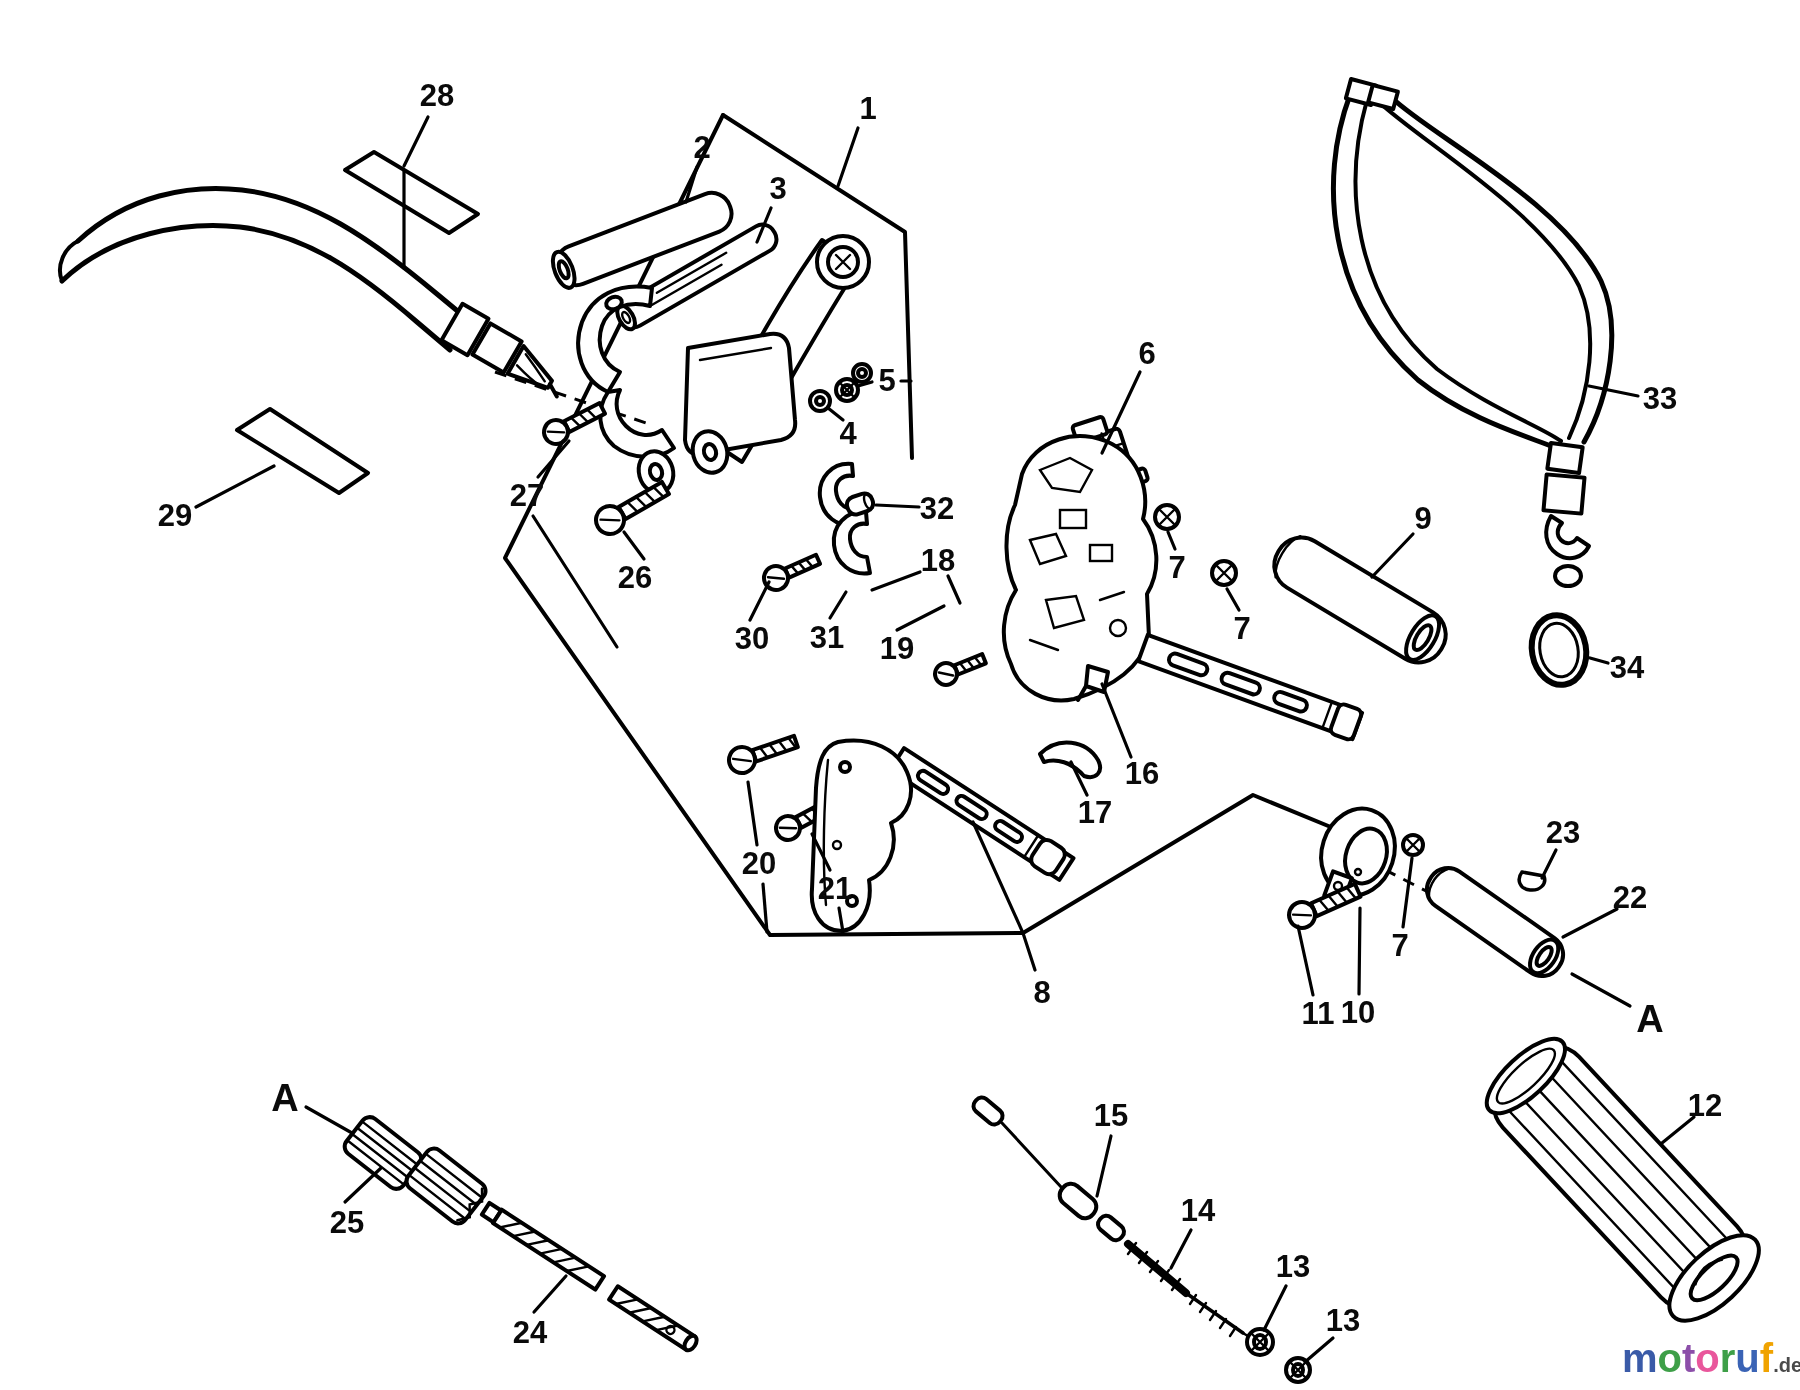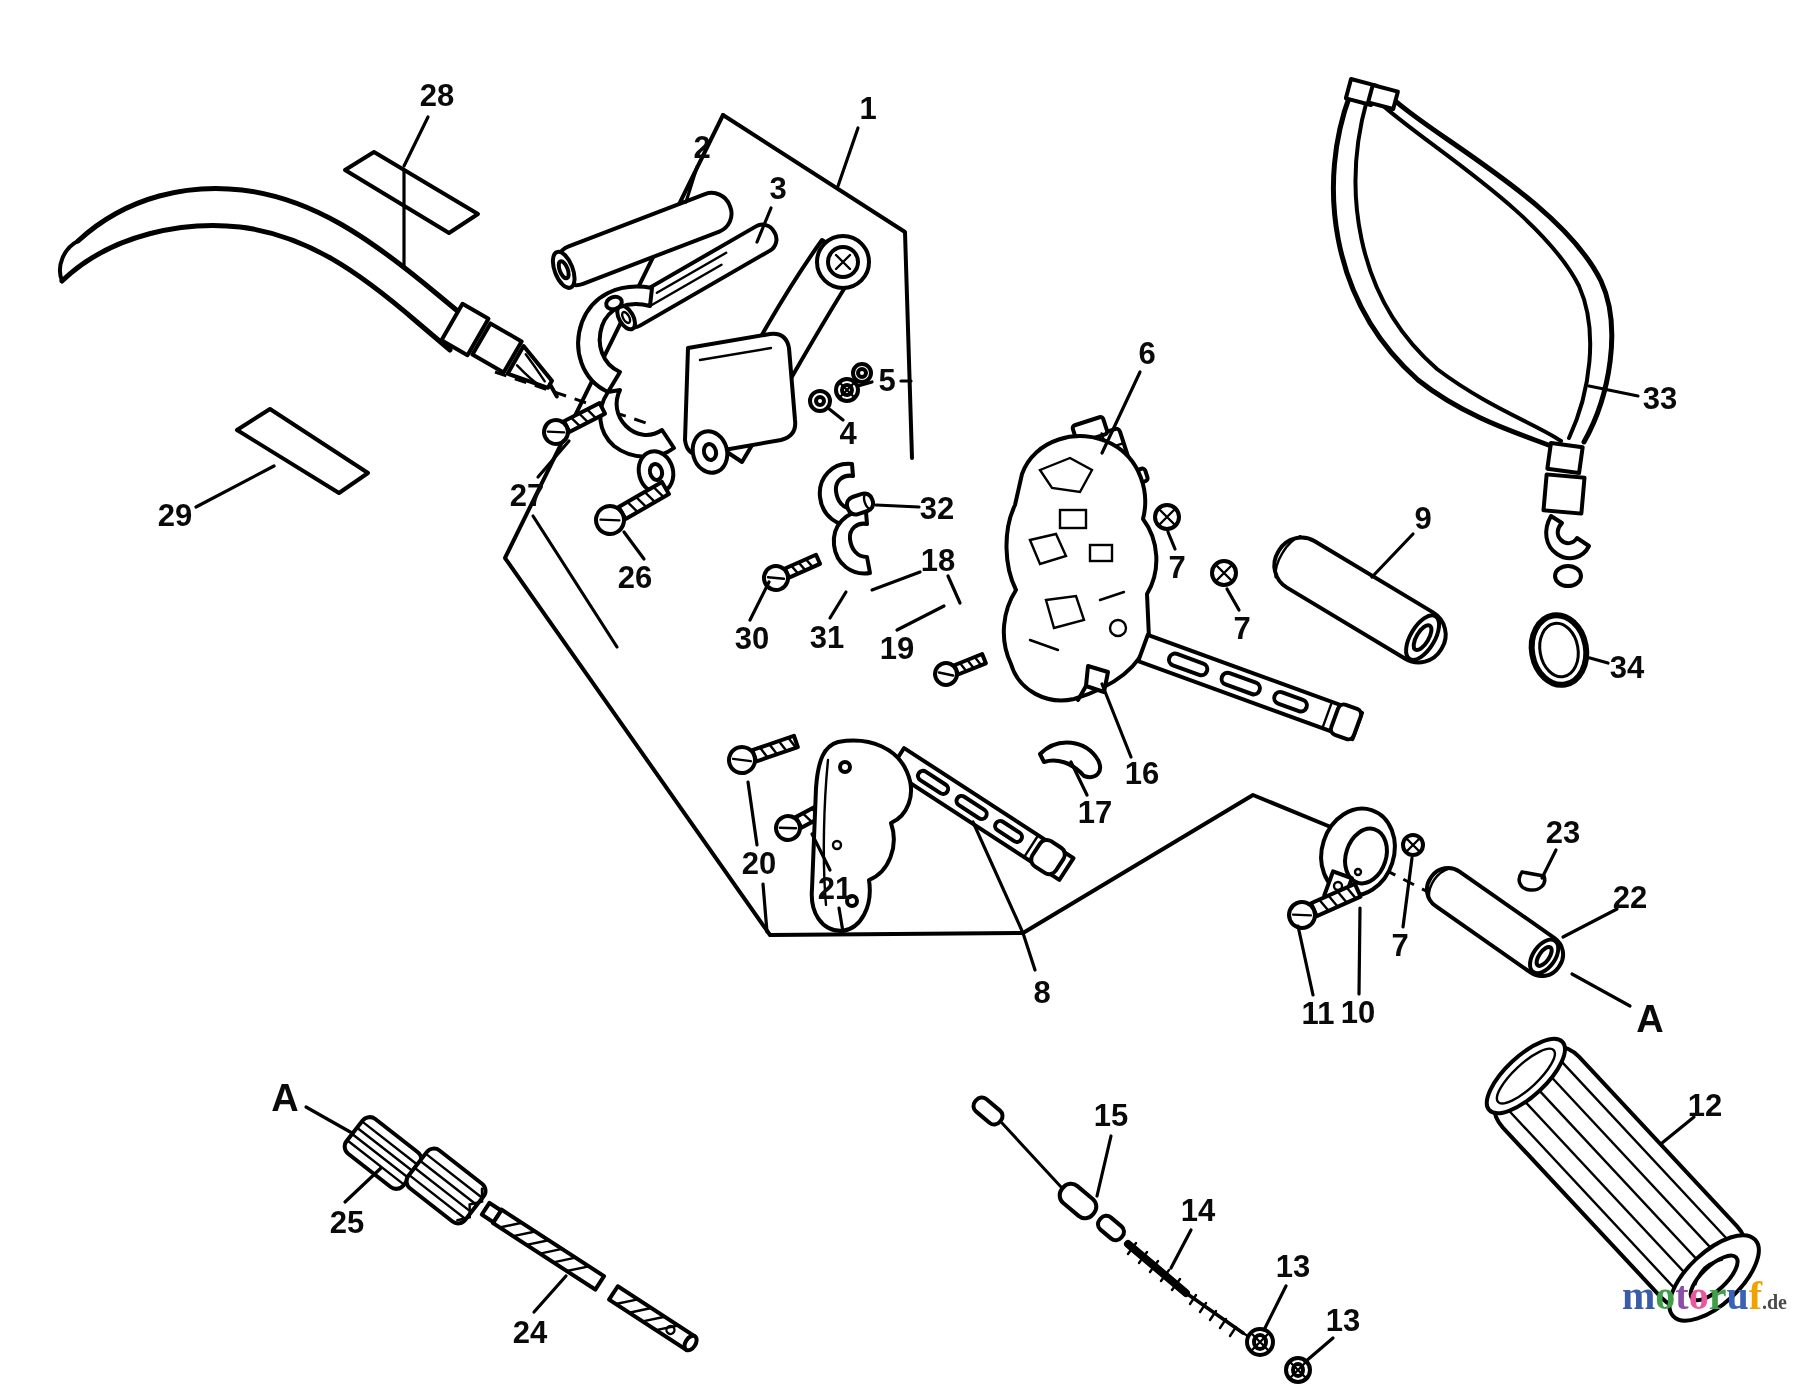--- a/index.html
+++ b/index.html
@@ -7,22 +7,22 @@
         font-family:"Liberation Sans",sans-serif;}
   svg{position:absolute;left:0;top:0;}
   .fw{fill:#ffffff;stroke:#000;stroke-width:4;stroke-linejoin:round;}
   .ln{fill:none;stroke:#000;stroke-width:4;stroke-linecap:round;stroke-linejoin:round;}
   .tk{fill:none;stroke:#000;stroke-width:5;stroke-linecap:round;stroke-linejoin:round;}
   .tn{fill:none;stroke:#000;stroke-width:2.4;stroke-linecap:round;}
   .dash{fill:none;stroke:#000;stroke-width:3;stroke-dasharray:12 9;}
   .ldr{fill:none;stroke:#000;stroke-width:3.2;stroke-linecap:round;}
   text.lbl{font-family:"Liberation Sans",sans-serif;font-weight:bold;font-size:31px;fill:#0a0a0a;}
   text.lblA{font-family:"Liberation Sans",sans-serif;font-weight:bold;font-size:38px;fill:#0a0a0a;}
-  #watermark{position:absolute;left:1622px;top:1272px;width:176px;height:48px;
-             font-family:Liberation Serif, serif;font-weight:bold;font-size:40px;
+  #watermark{position:absolute;left:1622px;top:1336px;width:176px;height:48px;
+             font-family:Liberation Sans, sans-serif;font-weight:bold;font-size:40px;
              letter-spacing:0px;white-space:nowrap;}
   #watermark .suffix{font-size:20px;font-weight:bold;}
 </style>
 </head>
 <body>
 
 <div id="page">
 <svg width="1800" height="1390" viewBox="0 0 1800 1390">
 
   <g>

